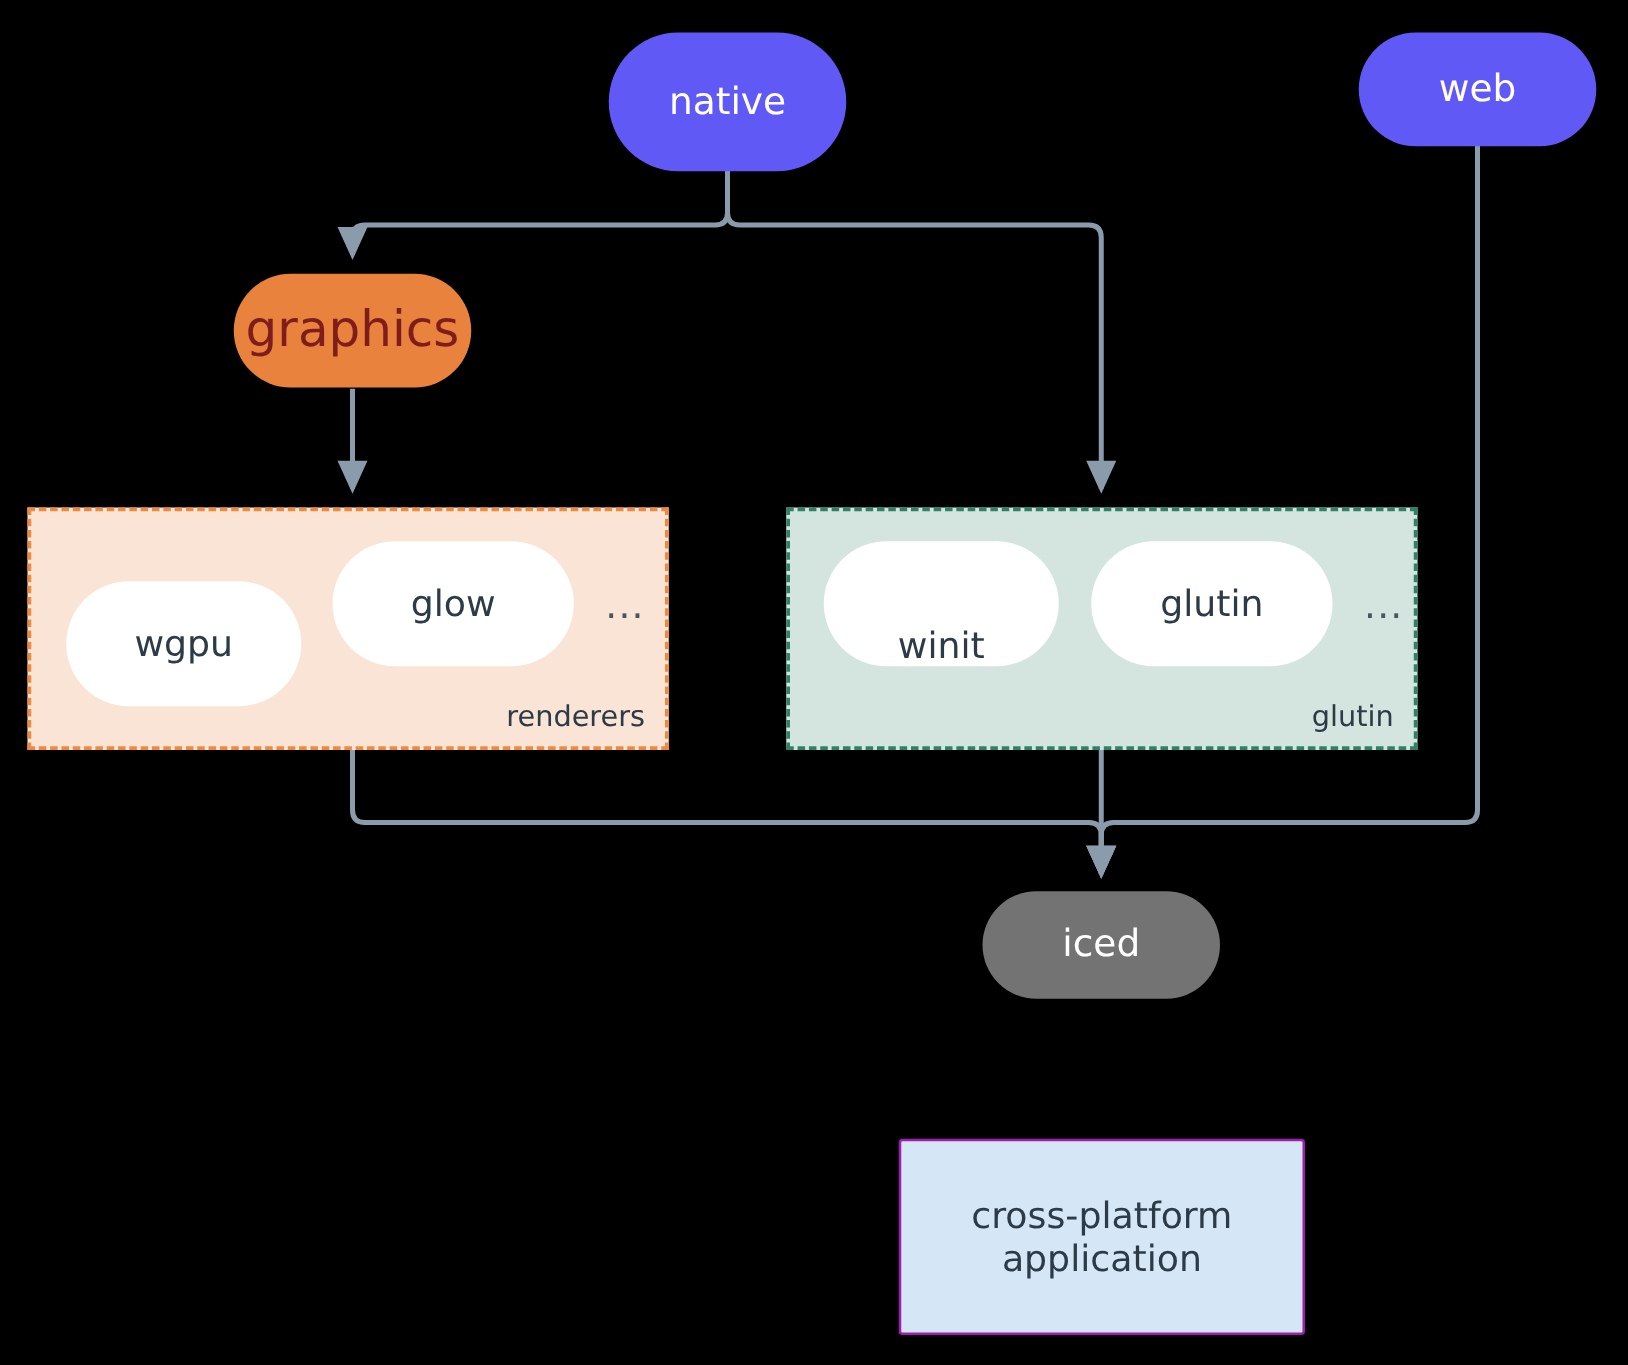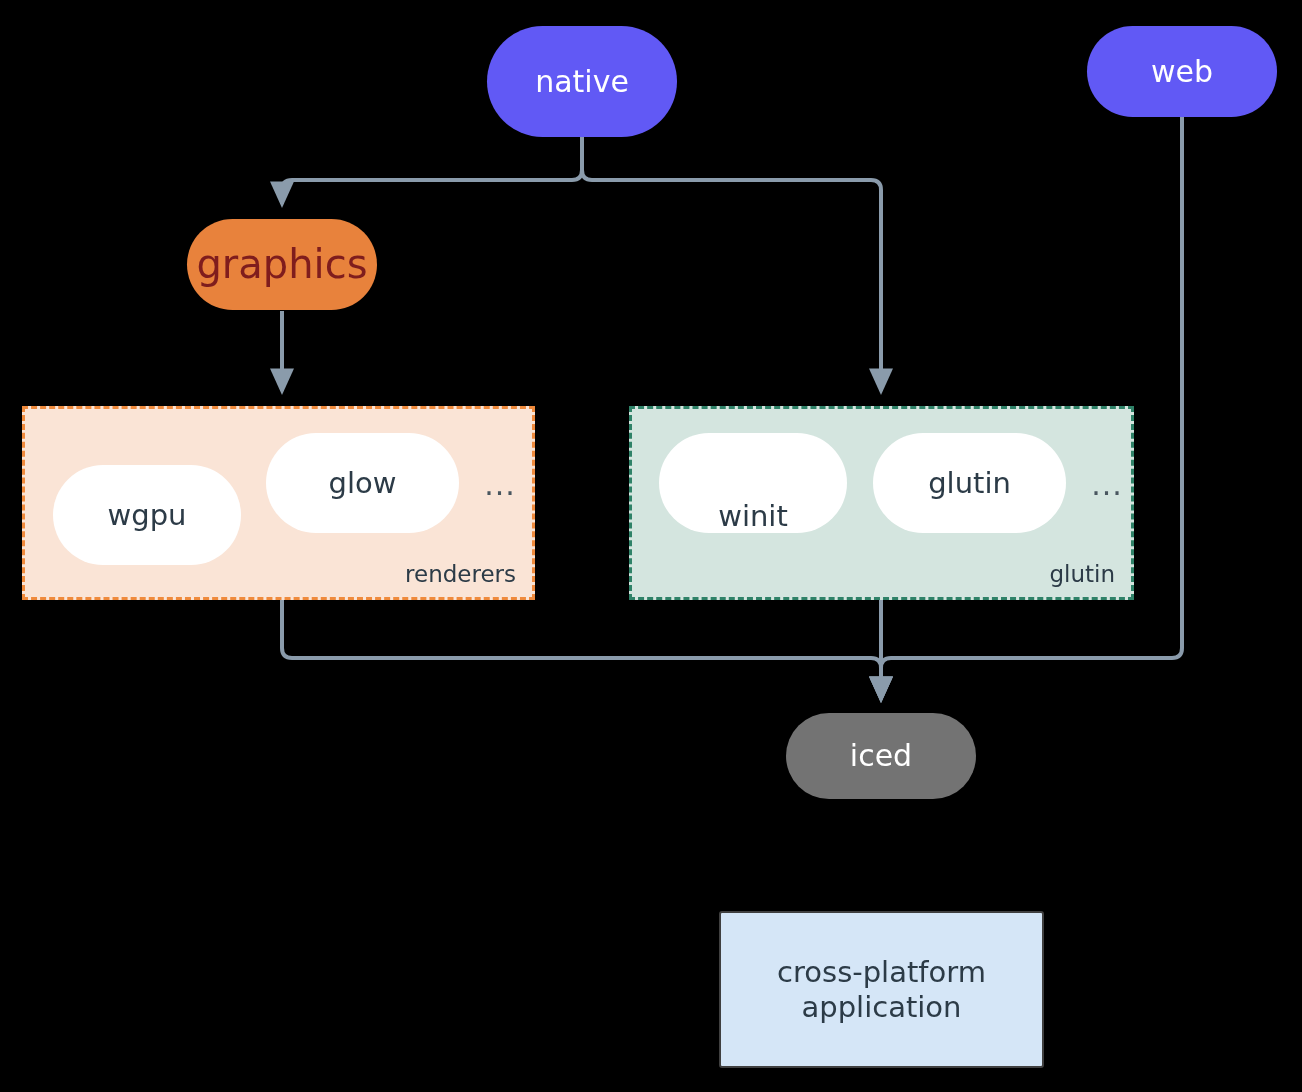--- a/index.html
+++ b/index.html
@@ -48,21 +48,21 @@
     font-size: 40px;
   }
   .node-iced {
     background: #737373;
     color: #ffffff;
     font-size: 30px;
   }
   .node-app {
     background: #d5e6f7;
     color: #2c3b47;
-    border: 2px solid #404040;
+    border: 2px solid #a21caf;
     border-radius: 3px;
     font-size: 29px;
     flex-direction: column;
   }
   .node-app span { display: block; }
   .group {
     position: absolute;
     box-sizing: border-box;
   }
   .group-renderers {

